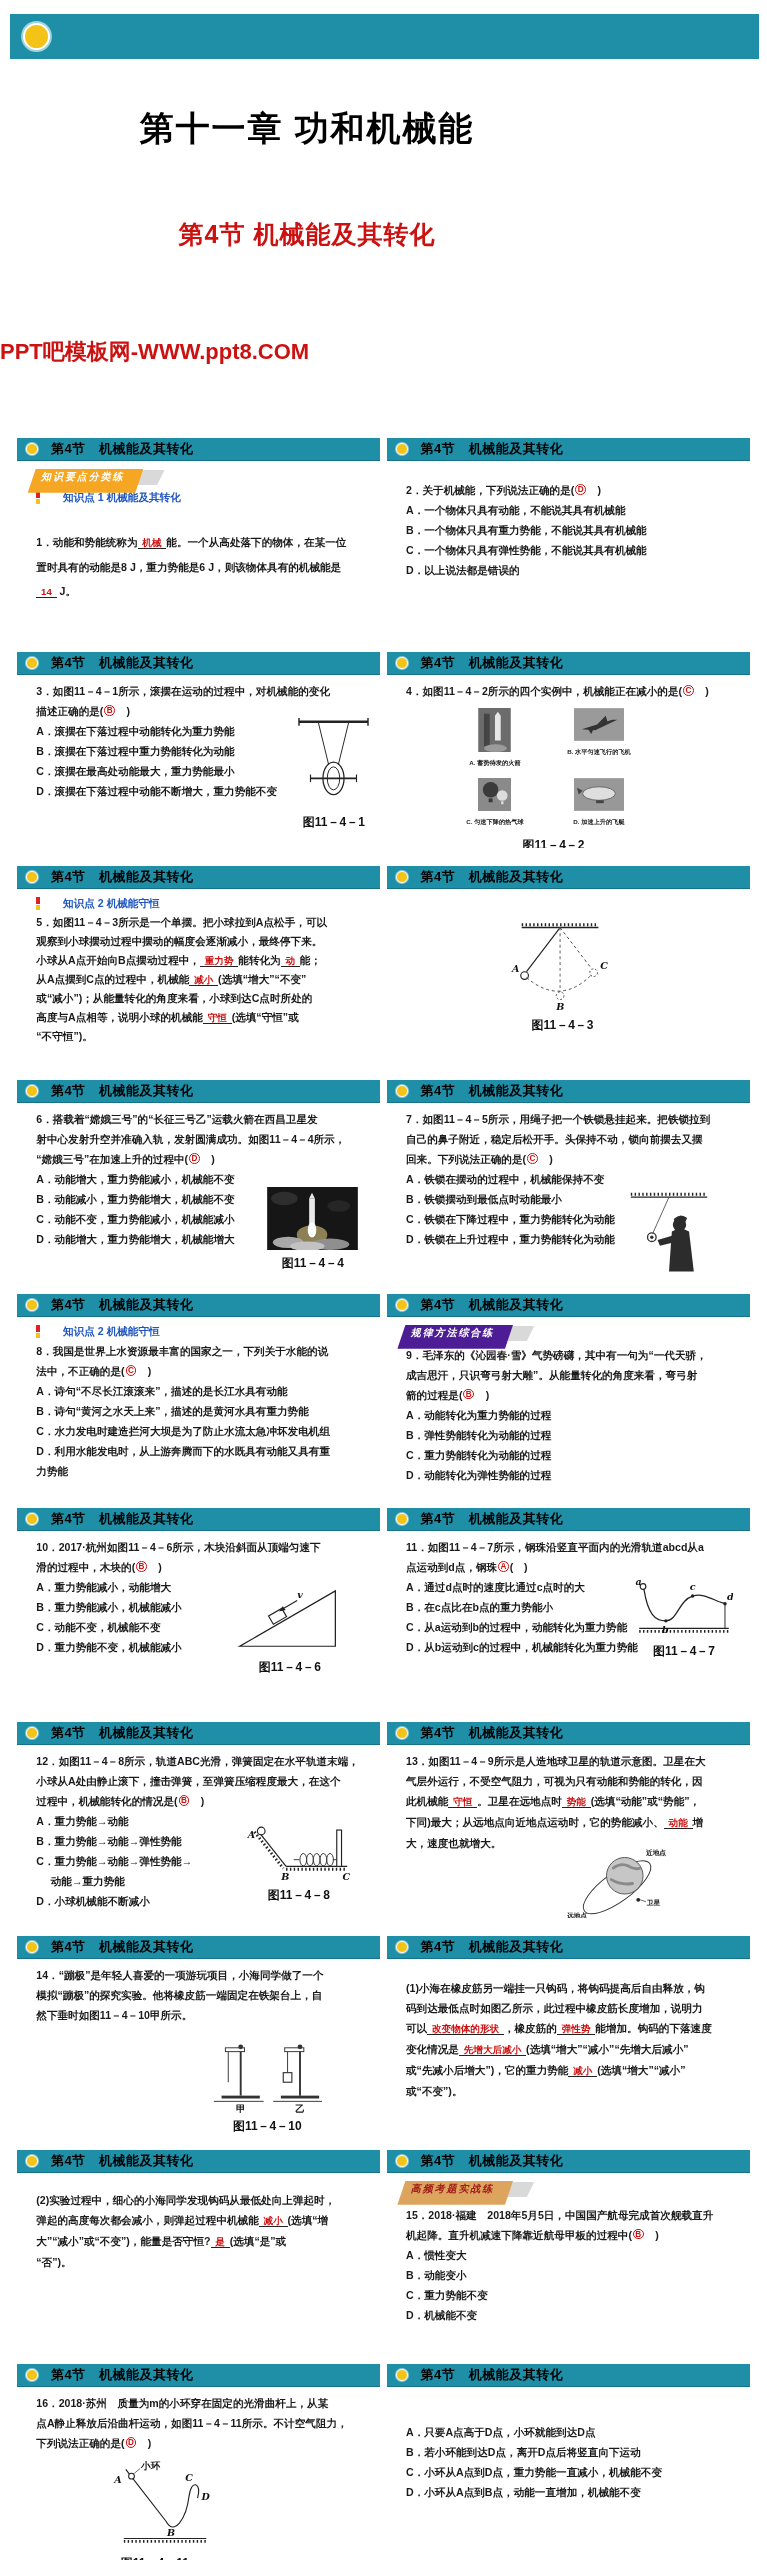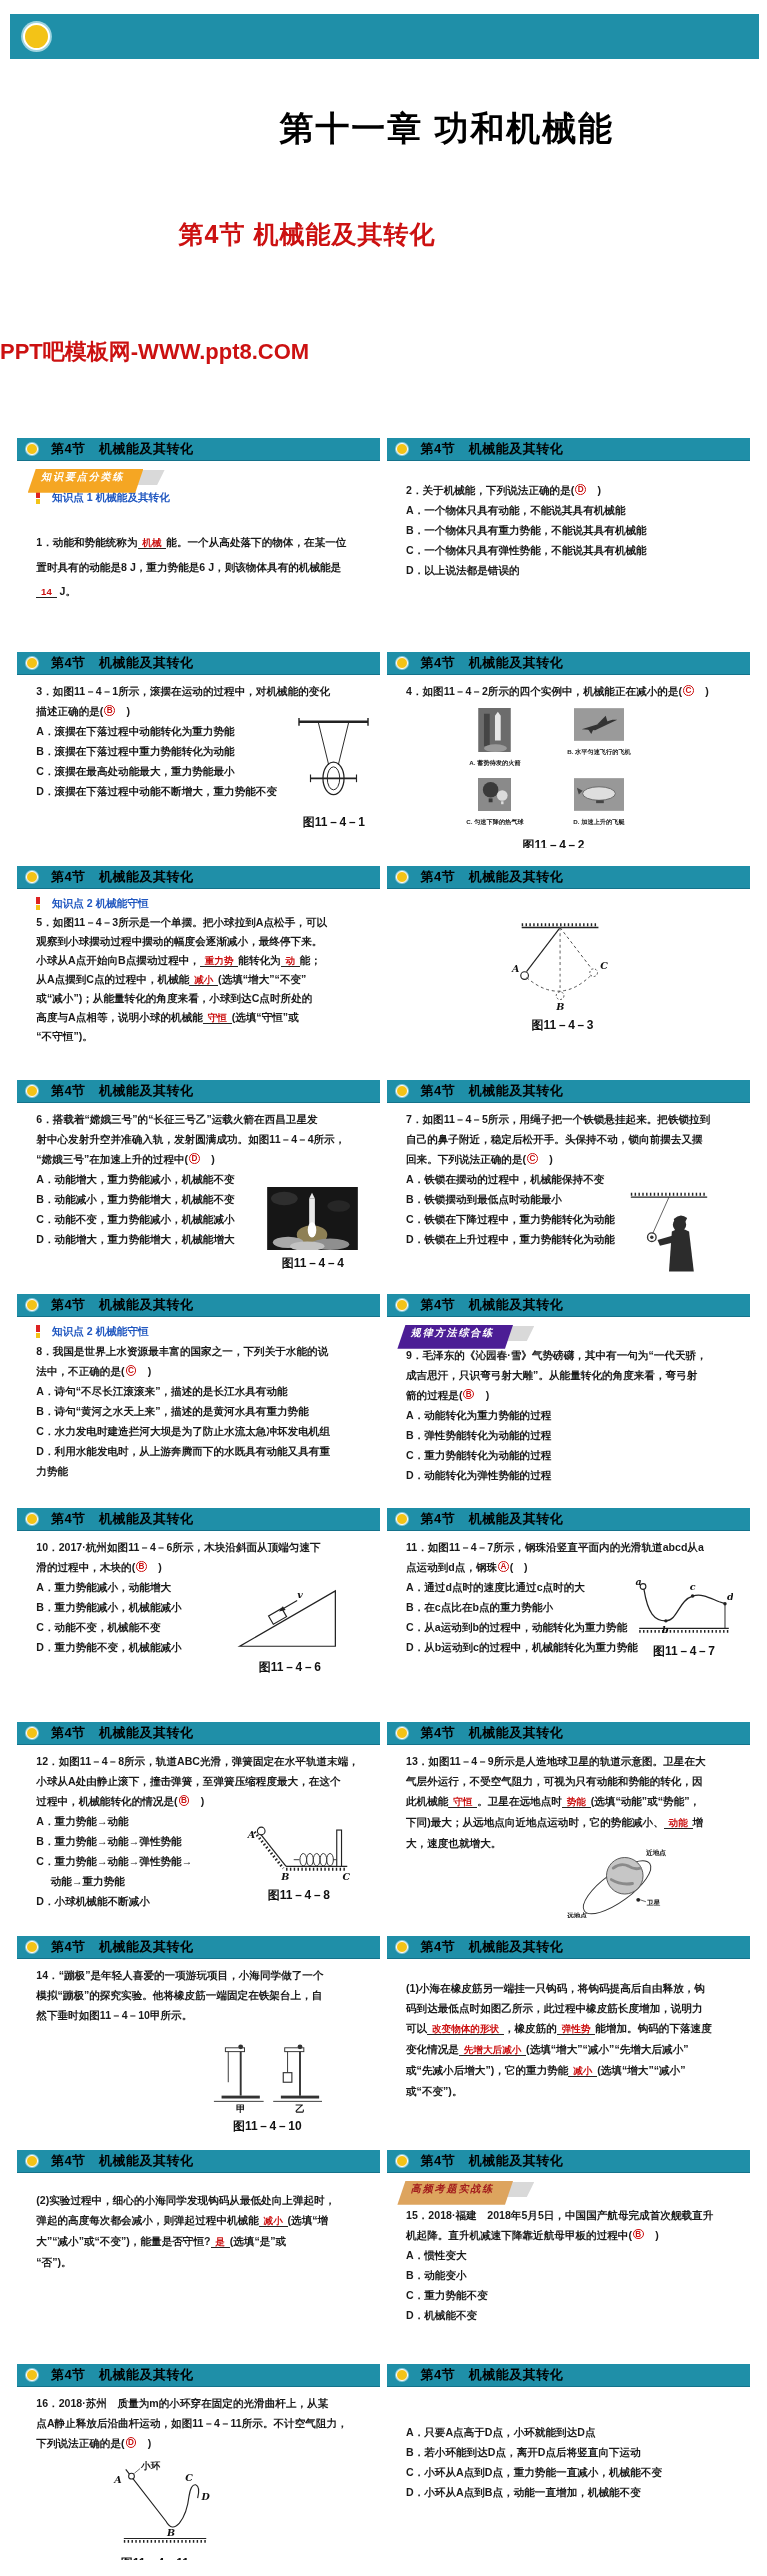--- a/index.html
+++ b/index.html
@@ -3,21 +3,21 @@
 <meta charset="utf-8">
 <style>
   *{margin:0;padding:0;box-sizing:border-box}
   html,body{background:#fff}
   body{width:768px;height:2576px;position:relative;overflow:hidden;
        font-family:"Liberation Sans","DejaVu Sans",sans-serif;font-weight:bold;color:#1a1a1a}
   
   .banner{position:absolute;top:14.4px;left:9.6px;width:749px;height:45px;background:#1f8fa8}
   .banner .logo{position:absolute;top:8.6px;left:13.4px;width:27px;height:27px;border-radius:50%;
        background:#f3c317;border:2.9px solid #fff;box-shadow:0 0 0 1.9px #9fd4e0}
-  .chapter-title{position:absolute;top:106px;left:0;width:614px;text-align:right;
+  .chapter-title{position:absolute;top:106px;left:0;width:614px;text-align:center;
        font-size:34px;color:#000;letter-spacing:1.9px}
   .section-title{position:absolute;top:218px;left:0;width:614px;text-align:center;
        font-size:25px;color:#c11;letter-spacing:1px}
   .site-text{position:absolute;top:337px;left:0;width:764px;text-align:left;font-size:22px;color:#c11}
   
   .slides{position:absolute;top:438px;left:17.3px;display:grid;grid-template-columns:363px 363px;gap:18px 6.7px}
   .slide{position:relative;width:363px;height:196px;background:#fff;overflow:hidden}
   .shead{position:relative;height:23px;background:#1f8fa8;border-bottom:1.9px solid #14728b;
        display:flex;align-items:center;padding-left:8.6px}
   .shead .dot{width:12.5px;height:12.5px;border-radius:50%;background:#f3c317;border:1.9px solid #fff;
@@ -34,21 +34,21 @@
   .ribbon{position:relative;height:16.3px;margin:1.9px 0 3.8px -8.6px}
   .rtail{position:absolute;left:83px;top:1px;width:54px;height:15.4px;background:#d9d9d9;
        clip-path:polygon(14% 0,100% 0,86% 100%,0 100%)}
   .rface{position:absolute;left:0;top:0;height:24px;line-height:16.3px;padding:0 19px 0 13.4px;color:#fff;
        font-style:italic;font-size:10px;letter-spacing:1.9px;clip-path:polygon(7% 0,100% 0,93% 100%,0 100%);
        font-family:"DejaVu Serif","Liberation Serif",serif}
   .rface.orange{background:#f5a623}
   .rface.crimson{background:#4c1d95}
   .rface.tan{background:#dda45e;color:#a21d1d}
   
-  .kp{display:flex;align-items:center;gap:12px;color:#2057c0;font-size:10.6px;height:17.3px;margin-bottom:1px}
+  .kp{display:flex;align-items:center;gap:23px;color:#2057c0;font-size:10.6px;height:17.3px;margin-bottom:1px}
   .kpbar{width:3.8px;height:13.4px;flex:0 0 auto;background:linear-gradient(#d22 0 52%,#fff 52% 62%,#f3c317 62% 100%)}
   
   .fig{position:absolute;text-align:center}
   .fig svg{display:block;margin:0 auto}
   .figcap{font-size:12px;margin-top:2.9px;color:#111;white-space:nowrap}
   .flbl{font:italic bold 10px "DejaVu Serif",serif;fill:#111}
   .fcn{font:bold 7px "Liberation Sans",sans-serif;fill:#111}
   .fcn10{font:bold 10px "Liberation Sans",sans-serif;fill:#111}
   
   .pgrid{display:grid;grid-template-columns:104px 104px;row-gap:4.8px;justify-items:center}

